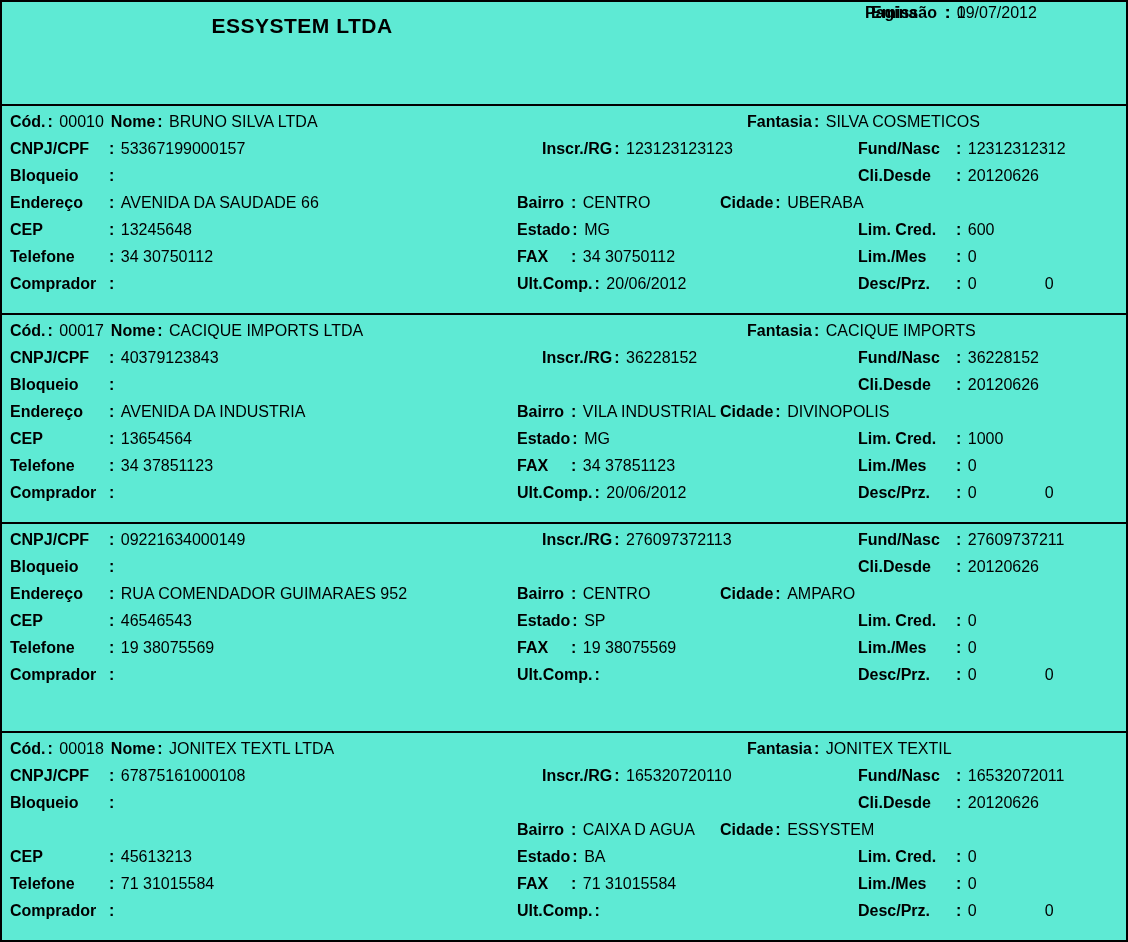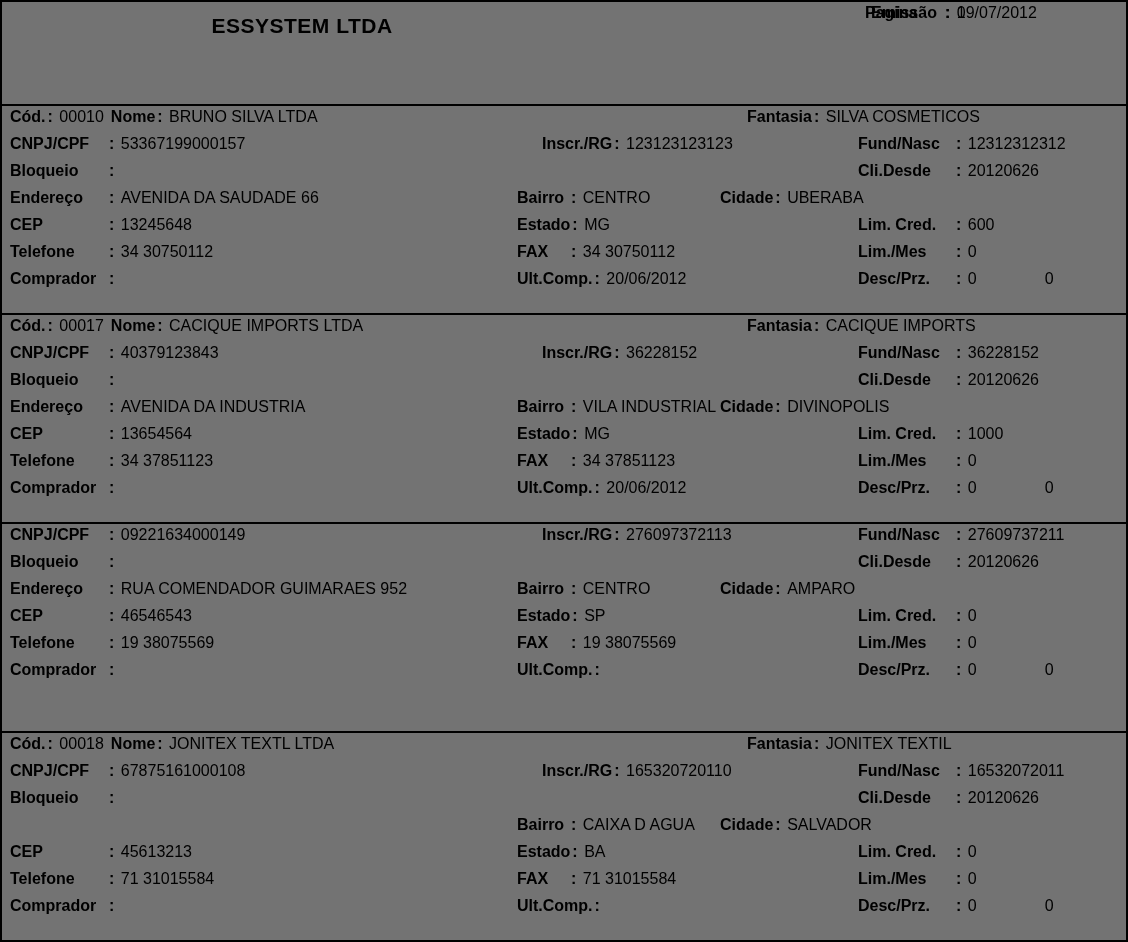--- a/index.html
+++ b/index.html
@@ -1,37 +1,37 @@
 <!DOCTYPE html>
 <html><head>
 <meta charset="utf-8">
 <style>
   html,body { margin:0; padding:0; background:#fff; }
   #page {
     position:relative;
     width:1128px; height:942px;
     box-sizing:border-box;
     border:2px solid #000;
-    background:#737373; color:#000;
+    background:#5eead4; color:#000;
     font-family:"Liberation Sans","DejaVu Sans",sans-serif;
     font-size:16px;
     overflow:hidden;
   }
   .header { position:relative; height:102px; }
   .h-title {
     position:absolute; left:40px; top:12px; width:520px;
     text-align:center; font-size:21px; font-weight:bold; letter-spacing:.5px;
   }
   .h-sub { position:absolute; left:40px; top:50px; width:520px; text-align:center; font-size:16px; }
   .h-emissao { left:863px; top:12px;text-align:center; }
   .h-pagina  { left:863px; top:42px; }
 
   .block {
     position:relative; height:209px; box-sizing:border-box;
-    border-top:2px solid #000; 
+    border-top:2px solid #000; padding-top:5px;
   }
   .row { position:relative; height:27px; }
   .g { position:absolute; top:2px; white-space:nowrap; }
   .gl  { left:8px;   }
   .gm  { left:515px; }
   .gm2 { left:540px; }
   .gr  { left:856px; }
   .gr1 { left:745px; }
   .grc { left:718px; }
 
@@ -171,21 +171,21 @@
       <span class="g gl"><span class="lab lw">CNPJ/CPF</span><span class="c"></span><span class="val">67875161000108</span></span>
       <span class="g gm2"><span class="lab">Inscr./RG</span><span class="c"></span><span class="val">165320720110</span></span>
       <span class="g gr"><span class="lab rw">Fund/Nasc</span><span class="c"></span><span class="val">16532072011</span></span>
     </div>
     <div class="row">
       <span class="g gl"><span class="lab lw">Bloqueio</span><span class="c"></span><span class="val"></span></span>
       <span class="g gr"><span class="lab rw">Cli.Desde</span><span class="c"></span><span class="val">20120626</span></span>
     </div>
     <div class="row">
       <span class="g gm"><span class="lab mw">Bairro</span><span class="c"></span><span class="val">CAIXA D AGUA</span></span>
-      <span class="g grc"><span class="lab">Cidade</span><span class="c"></span><span class="val">SALVADOR</span></span>
+      <span class="g grc"><span class="lab">Cidade</span><span class="c"></span><span class="val">ESSYSTEM</span></span>
     </div>
     <div class="row">
       <span class="g gl"><span class="lab lw">CEP</span><span class="c"></span><span class="val">45613213</span></span>
       <span class="g gm"><span class="lab mw">Estado</span><span class="c"></span><span class="val">BA</span></span>
       <span class="g gr"><span class="lab rw">Lim. Cred.</span><span class="c"></span><span class="val">0</span></span>
     </div>
     <div class="row">
       <span class="g gl"><span class="lab lw">Telefone</span><span class="c"></span><span class="val">71 31015584</span></span>
       <span class="g gm"><span class="lab mw">FAX</span><span class="c"></span><span class="val">71 31015584</span></span>
       <span class="g gr"><span class="lab rw">Lim./Mes</span><span class="c"></span><span class="val">0</span></span>

